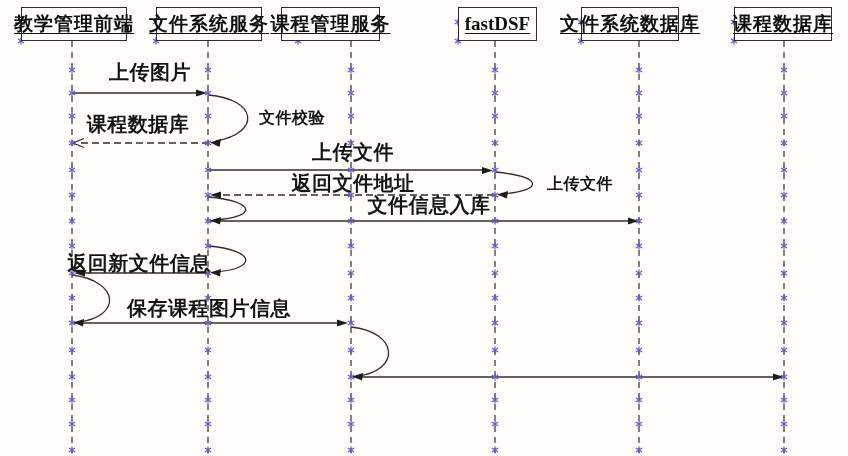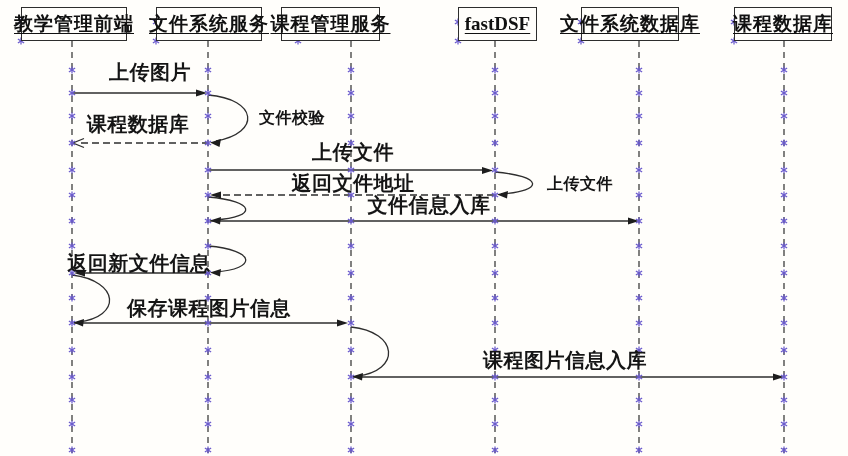--- a/index.html
+++ b/index.html
@@ -652,15 +652,14 @@
 
   <div class="msg-label" style="left:150px;top:72px">上传图片</div>
   <div class="msg-label small" style="left:292px;top:118px">文件校验</div>
   <div class="msg-label" style="left:138px;top:124px">课程数据库</div>
   <div class="msg-label" style="left:353px;top:152px">上传文件</div>
   <div class="msg-label small" style="left:580px;top:184px">上传文件</div>
   <div class="msg-label" style="left:353px;top:183px">返回文件地址</div>
   <div class="msg-label" style="left:429px;top:205px">文件信息入库</div>
   <div class="msg-label" style="left:139px;top:263px">返回新文件信息</div>
   <div class="msg-label" style="left:209px;top:308px">保存课程图片信息</div>
-  <div class="msg-label" style="left:565px;top:360px">课程图片信息入库</div>
 
 </div>
 
 </body></html>

